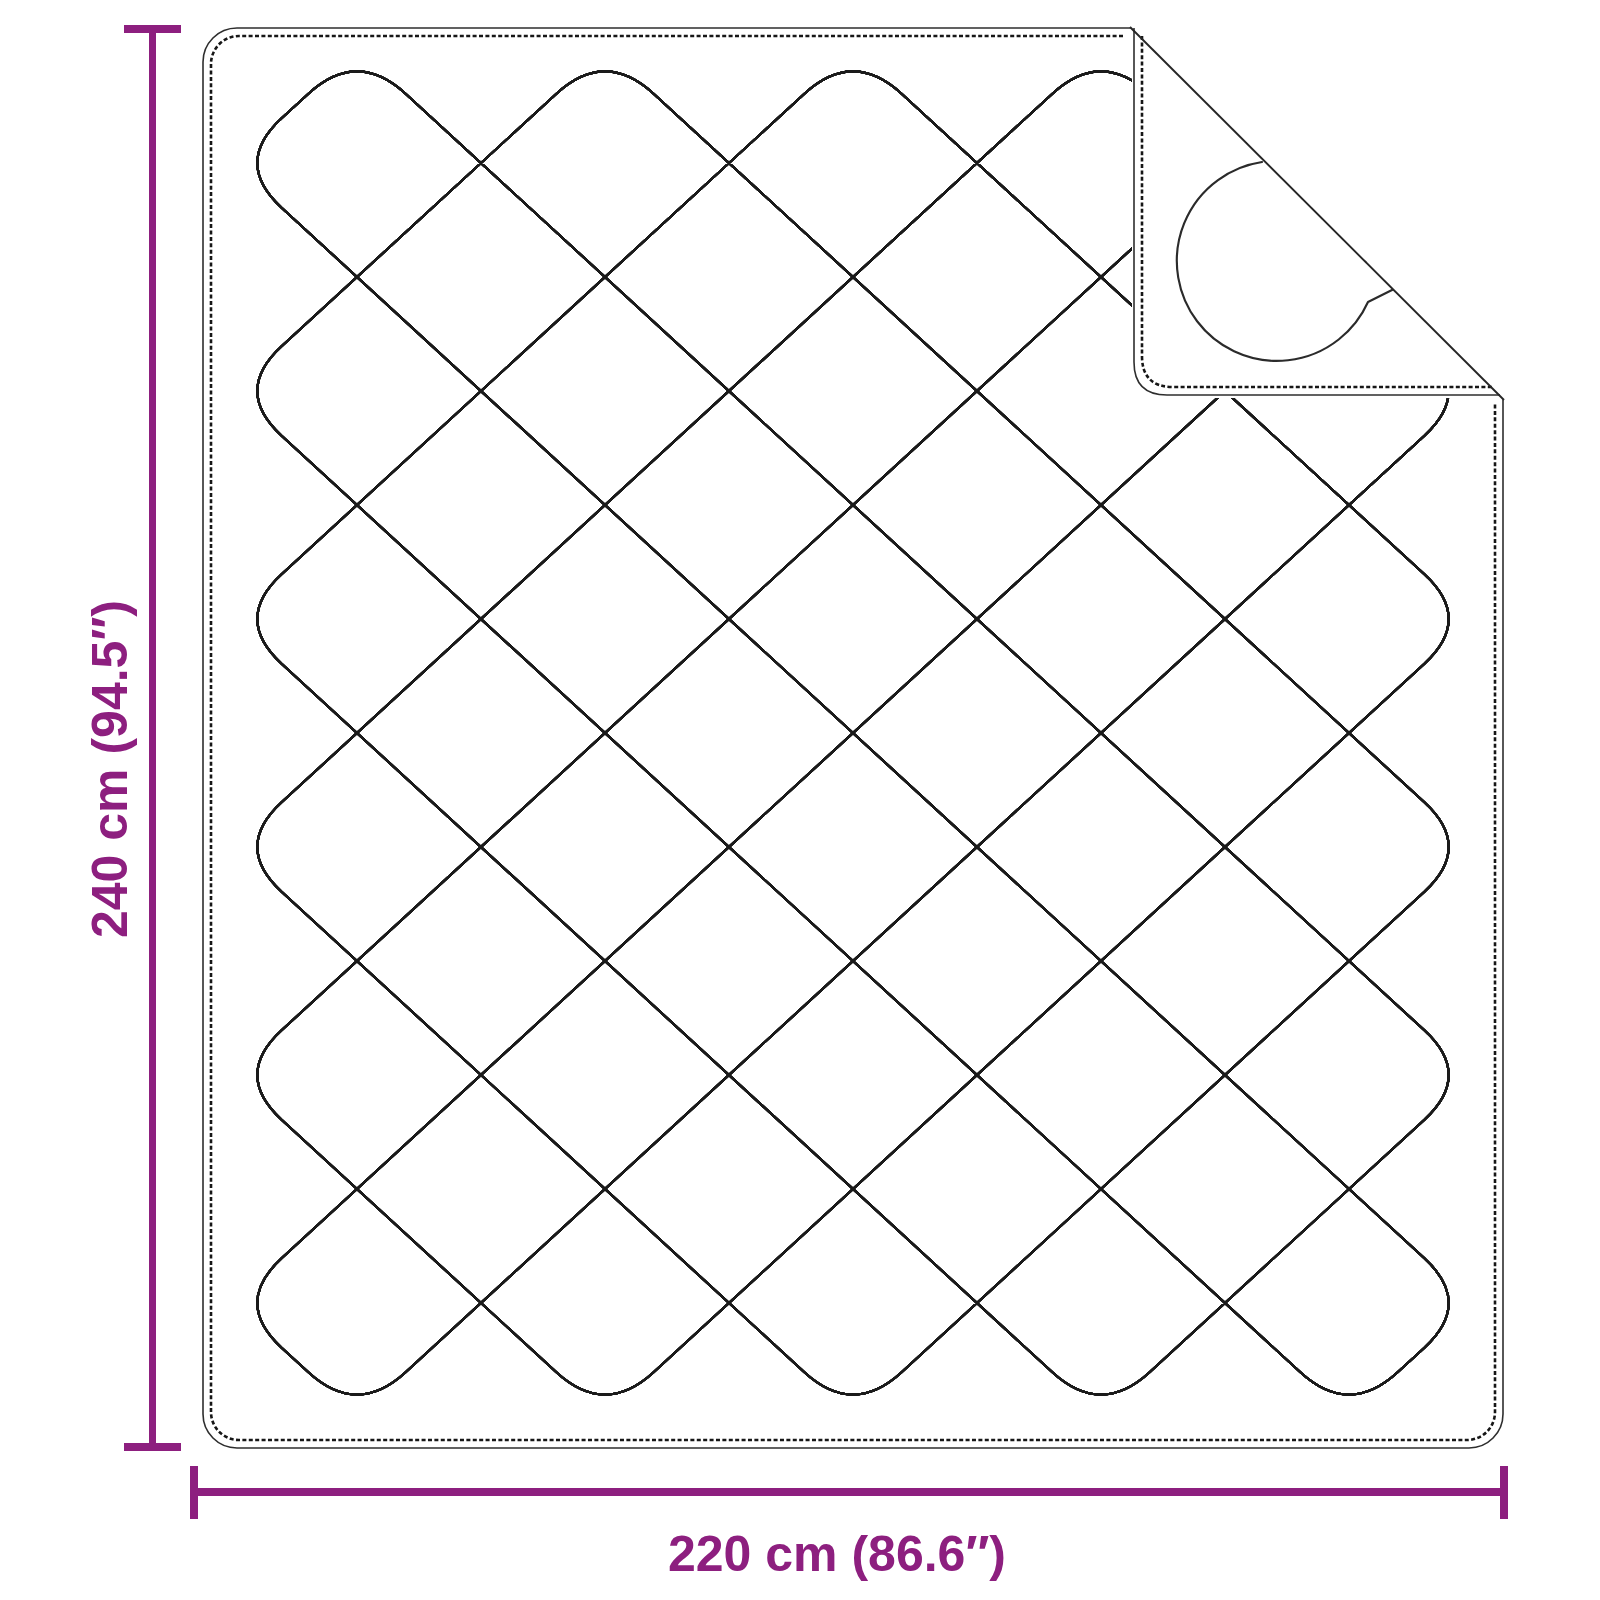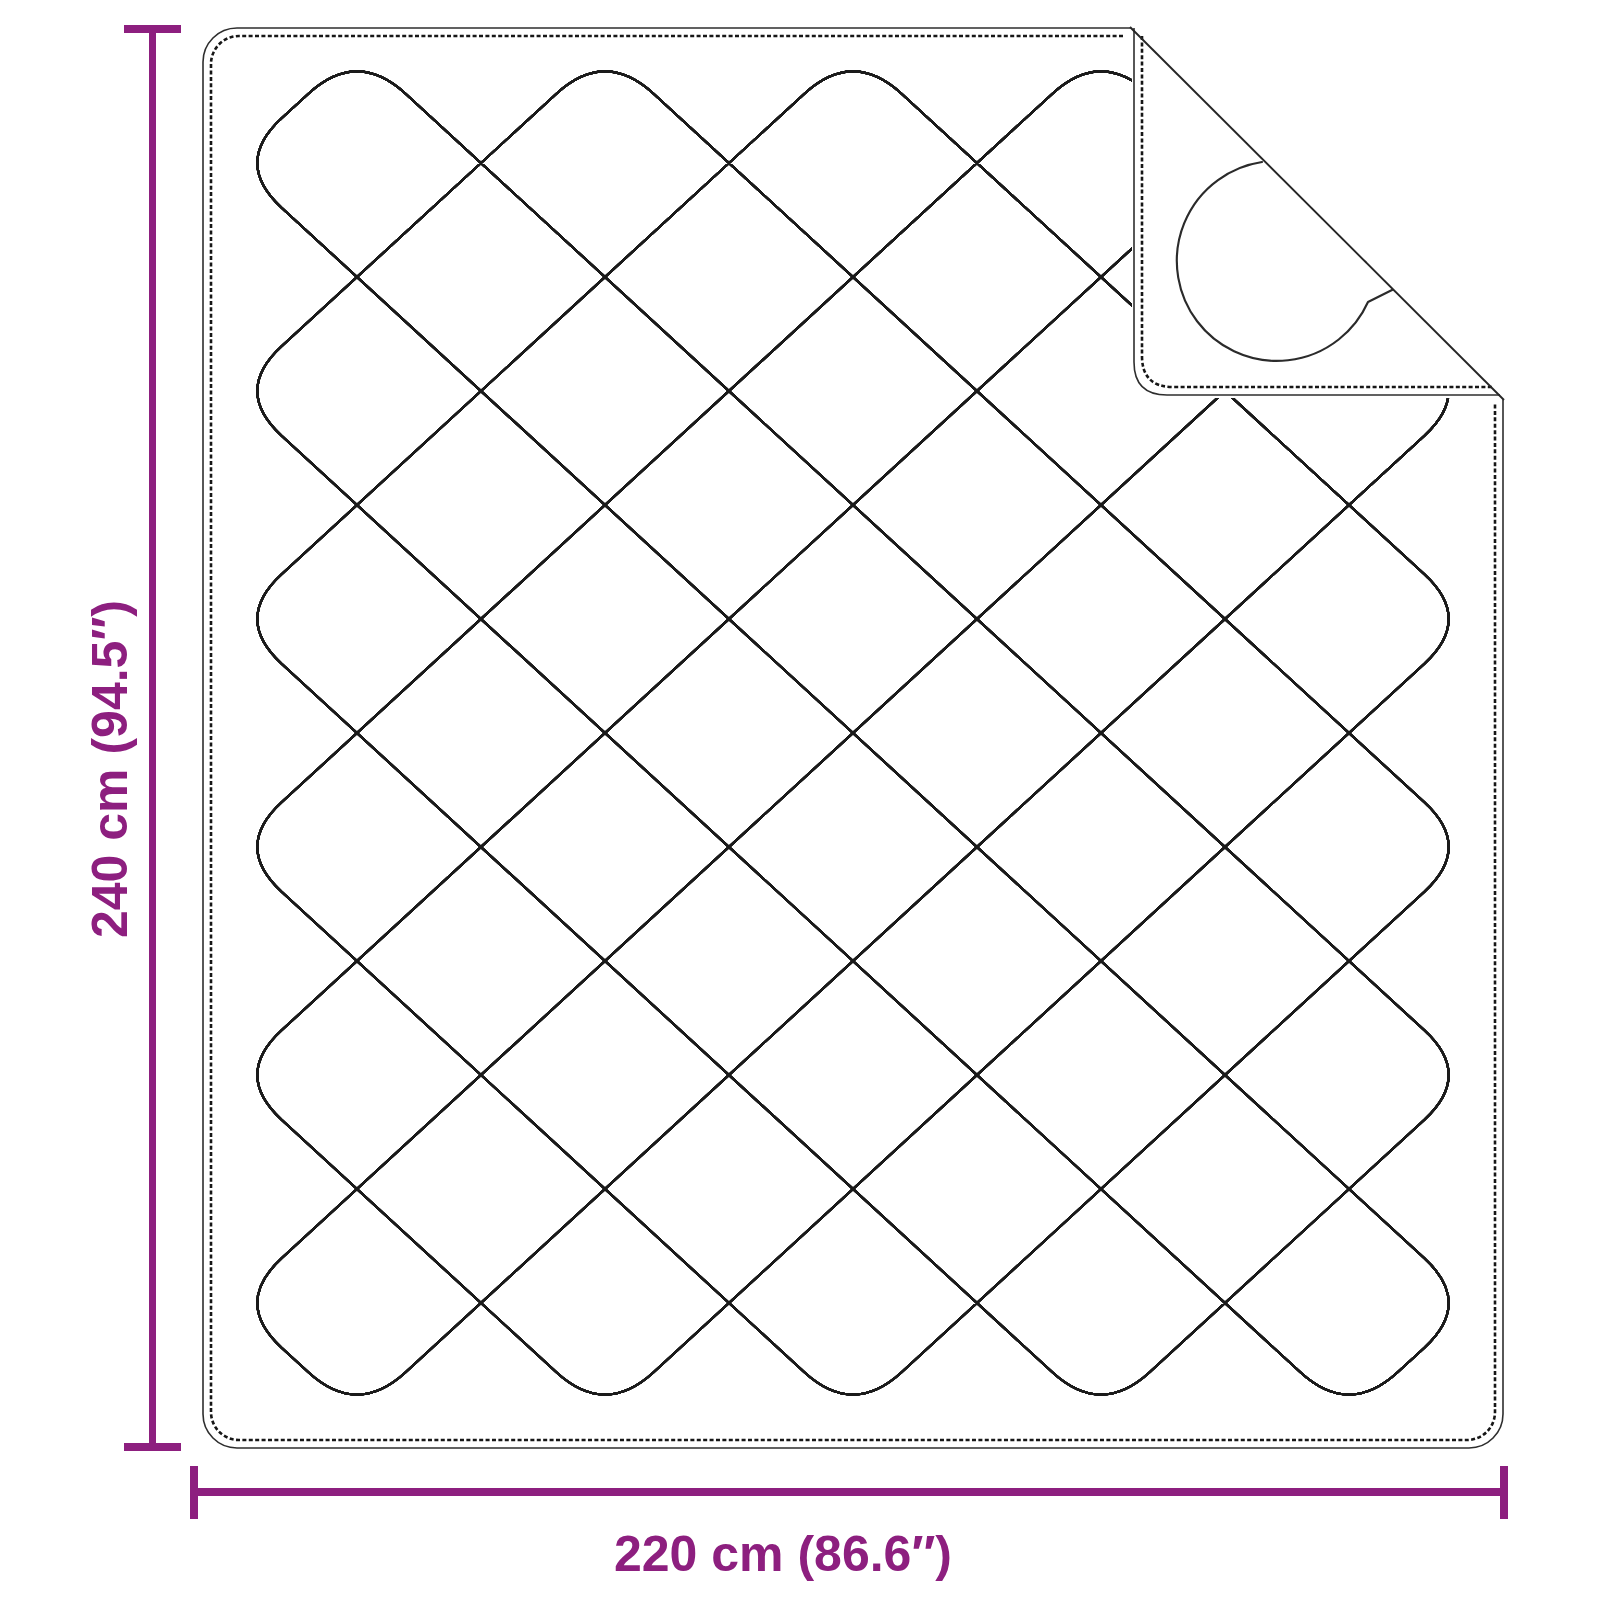--- a/index.html
+++ b/index.html
@@ -30,21 +30,21 @@
     letter-spacing: 0px;
     white-space: nowrap;
     user-select: none;
   }
   #dim-label-height {
     left: 110px;
     top: 769px;
     transform: translate(-50%, -50%) rotate(-90deg);
   }
   #dim-label-width {
-    left: 783px;
+    left: 837px;
     top: 1554px;
     transform: translate(-50%, -50%);
   }
   .outline-outer { fill: none; stroke: #2e2e2e; stroke-width: 1.6; }
   .outline-stitch { fill: none; stroke: #161616; stroke-width: 2.6; stroke-dasharray: 4 2.4; }
   .crease { fill: none; stroke: #262626; stroke-width: 1.9; }
   .quilt { fill: none; stroke: #1b1b1b; stroke-width: 2.15; stroke-linecap: round; stroke-linejoin: round; opacity: 0.93; }
   .dim-shape { fill: var(--accent, #8d1f7f); }
 </style>
 </head>

